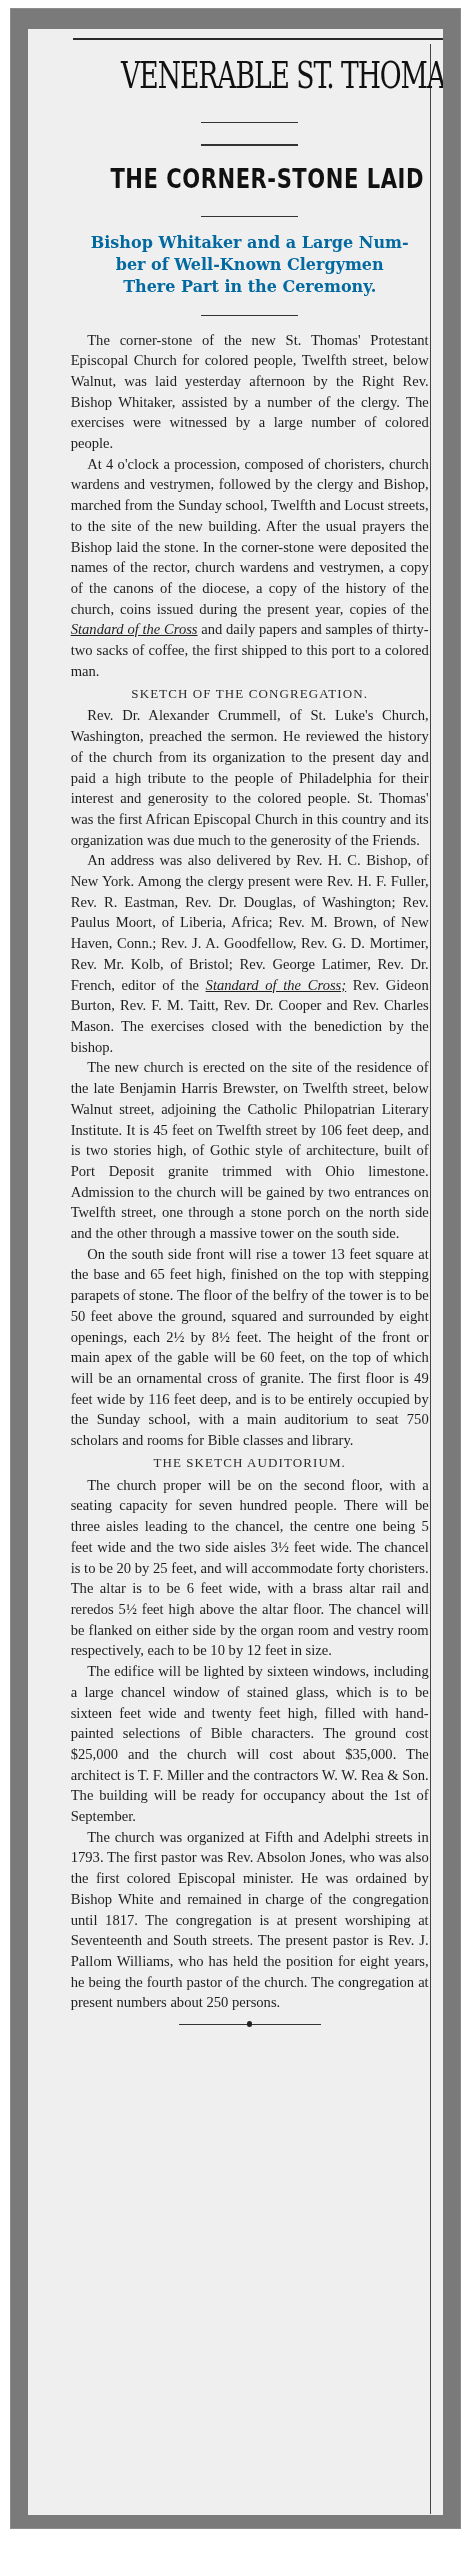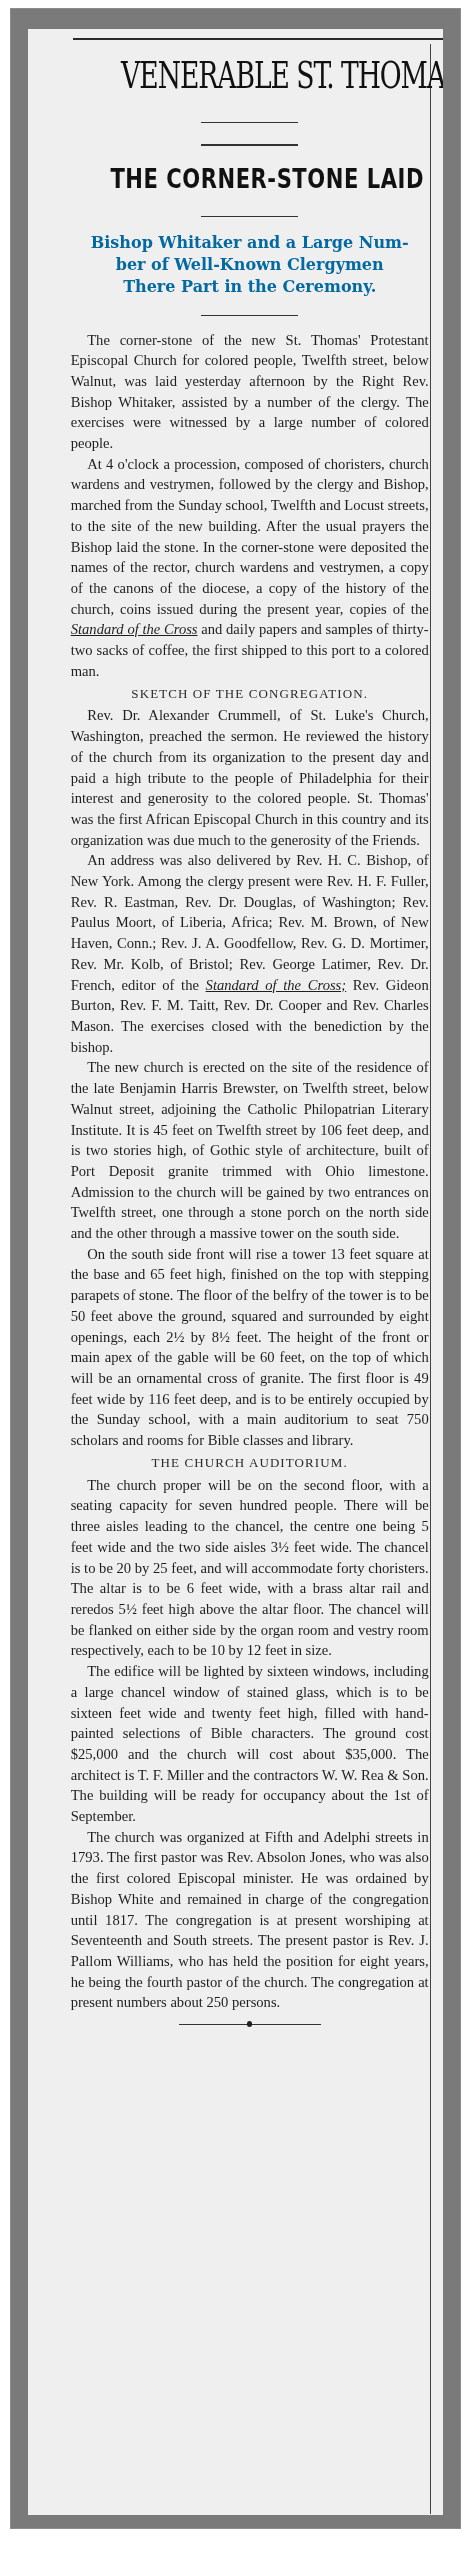--- a/index.html
+++ b/index.html
@@ -84,21 +84,21 @@
         <p>The corner-stone of the new St. Thomas' Protestant Episcopal Church for colored people, Twelfth street, below Walnut, was laid yesterday afternoon by the Right Rev. Bishop Whitaker, assisted by a number of the clergy. The exercises were witnessed by a large number of colored people.</p>
         <p><span>At 4 o'clock a procession, composed of choristers, church wardens and vestrymen, followed by the clergy and Bishop, marched from the Sunday school, Twelfth and Locust streets, to the site of the new building. After the usual prayers the Bishop laid the stone. In the corner-stone were deposited the names of the rector, church wardens and vestrymen, a copy of the canons of the diocese, a copy of the history of the church, coins issued during the present year, copies of the </span><i>Standard of the Cross</i><span> and daily papers and samples of thirty-two sacks of coffee, the first shipped to this port to a colored man.</span></p>
 
         <div class="sub">SKETCH OF THE CONGREGATION.</div>
         <p>Rev. Dr. Alexander Crummell, of St. Luke's Church, Washington, preached the sermon. He reviewed the history of the church from its organization to the present day and paid a high tribute to the people of Philadelphia for their interest and generosity to the colored people. St. Thomas' was the first African Episcopal Church in this country and its organization was due much to the generosity of the Friends.</p>
         <p><span>An address was also delivered by Rev. H. C. Bishop, of New York. Among the clergy present were Rev. H. F. Fuller, Rev. R. Eastman, Rev. Dr. Douglas, of Washington; Rev. Paulus Moort, of Liberia, Africa; Rev. M. Brown, of New Haven, Conn.; Rev. J. A. Goodfellow, Rev. G. D. Mortimer, Rev. Mr. Kolb, of Bristol; Rev. George Latimer, Rev. Dr. French, editor of the </span><i>Standard of the Cross;</i><span> Rev. Gideon Burton, Rev. F. M. Taitt, Rev. Dr. Cooper and Rev. Charles Mason. The exercises closed with the benediction by the bishop.</span></p>
 
         <p>The new church is erected on the site of the residence of the late Benjamin Harris Brewster, on Twelfth street, below Walnut street, adjoining the Catholic Philopatrian Literary Institute. It is 45 feet on Twelfth street by 106 feet deep, and is two stories high, of Gothic style of architecture, built of Port Deposit granite trimmed with Ohio limestone. Admission to the church will be gained by two entrances on Twelfth street, one through a stone porch on the north side and the other through a massive tower on the south side.</p>
         <p>On the south side front will rise a tower 13 feet square at the base and 65 feet high, finished on the top with stepping parapets of stone. The floor of the belfry of the tower is to be 50 feet above the ground, squared and surrounded by eight openings, each 2½ by 8½ feet. The height of the front or main apex of the gable will be 60 feet, on the top of which will be an ornamental cross of granite. The first floor is 49 feet wide by 116 feet deep, and is to be entirely occupied by the Sunday school, with a main auditorium to seat 750 scholars and rooms for Bible classes and library.</p>
 
-        <div class="sub">THE CHURCH AUDITORIUM.</div>
+        <div class="sub">THE SKETCH AUDITORIUM.</div>
         <p>The church proper will be on the second floor, with a seating capacity for seven hundred people. There will be three aisles leading to the chancel, the centre one being 5 feet wide and the two side aisles 3½ feet wide. The chancel is to be 20 by 25 feet, and will accommodate forty choristers. The altar is to be 6 feet wide, with a brass altar rail and reredos 5½ feet high above the altar floor. The chancel will be flanked on either side by the organ room and vestry room respectively, each to be 10 by 12 feet in size.</p>
         <p>The edifice will be lighted by sixteen windows, including a large chancel window of stained glass, which is to be sixteen feet wide and twenty feet high, filled with hand-painted selections of Bible characters. The ground cost $25,000 and the church will cost about $35,000. The architect is T. F. Miller and the contractors W. W. Rea &amp; Son. The building will be ready for occupancy about the 1st of September.</p>
         <p>The church was organized at Fifth and Adelphi streets in 1793. The first pastor was Rev. Absolon Jones, who was also the first colored Episcopal minister. He was ordained by Bishop White and remained in charge of the congregation until 1817. The congregation is at present worshiping at Seventeenth and South streets. The present pastor is Rev. J. Pallom Williams, who has held the position for eight years, he being the fourth pastor of the church. The congregation at present numbers about 250 persons.</p>
       </div>
       <div class="end"></div>
     </div>
   </div>
 </div>
 
 

